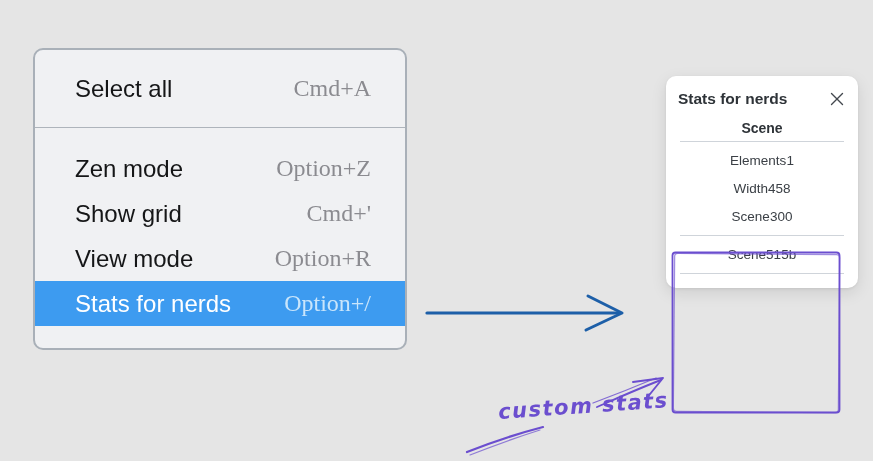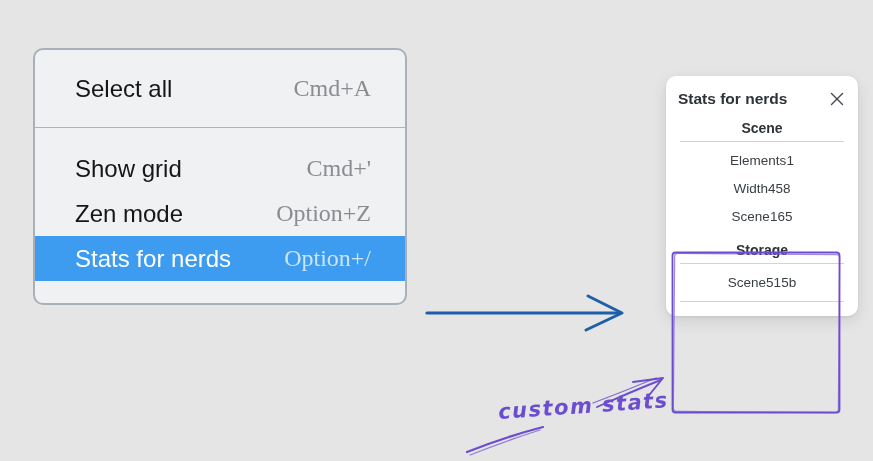--- a/index.html
+++ b/index.html
@@ -54,26 +54,30 @@
 
   <div class="context-menu" id="context-menu">
       <div class="menu-section">
         <div class="menu-item">
           <span class="mi-label">Select all</span>
           <span class="shortcut">Cmd+A</span>
         </div>
       </div>
       <div class="menu-section">
         <div class="menu-item">
+          <span class="mi-label">Zen mode</span>
+          <span class="shortcut">Option+Z</span>
+        </div>
+        <div class="menu-item">
           <span class="mi-label">Show grid</span>
           <span class="shortcut">Cmd+'</span>
         </div>
         <div class="menu-item">
-          <span class="mi-label">Zen mode</span>
-          <span class="shortcut">Option+Z</span>
+          <span class="mi-label">View mode</span>
+          <span class="shortcut">Option+R</span>
         </div>
         <div class="menu-item highlighted">
           <span class="mi-label">Stats for nerds</span>
           <span class="shortcut">Option+/</span>
         </div>
       </div>
     </div>
 
   <div class="stats-panel">
     <div class="panel-header">
@@ -91,23 +95,22 @@
         <div class="stat-row">
           <span class="stat-label">Elements</span>
           <span class="stat-value">1</span>
         </div>
         <div class="stat-row">
           <span class="stat-label">Width</span>
           <span class="stat-value">458</span>
         </div>
         <div class="stat-row">
           <span class="stat-label">Scene</span>
-          <span class="stat-value">165</span>
+          <span class="stat-value">300</span>
         </div>
-        <div class="section-header">Storage</div>
         <div class="section-divider"></div>
         <div class="stat-row">
           <span class="stat-label">Scene</span>
           <span class="stat-value">515b</span>
         </div>
         <div class="section-divider"></div>
       </div>
   </div>
 
   <svg class="annotations" viewBox="0 0 873 461">

